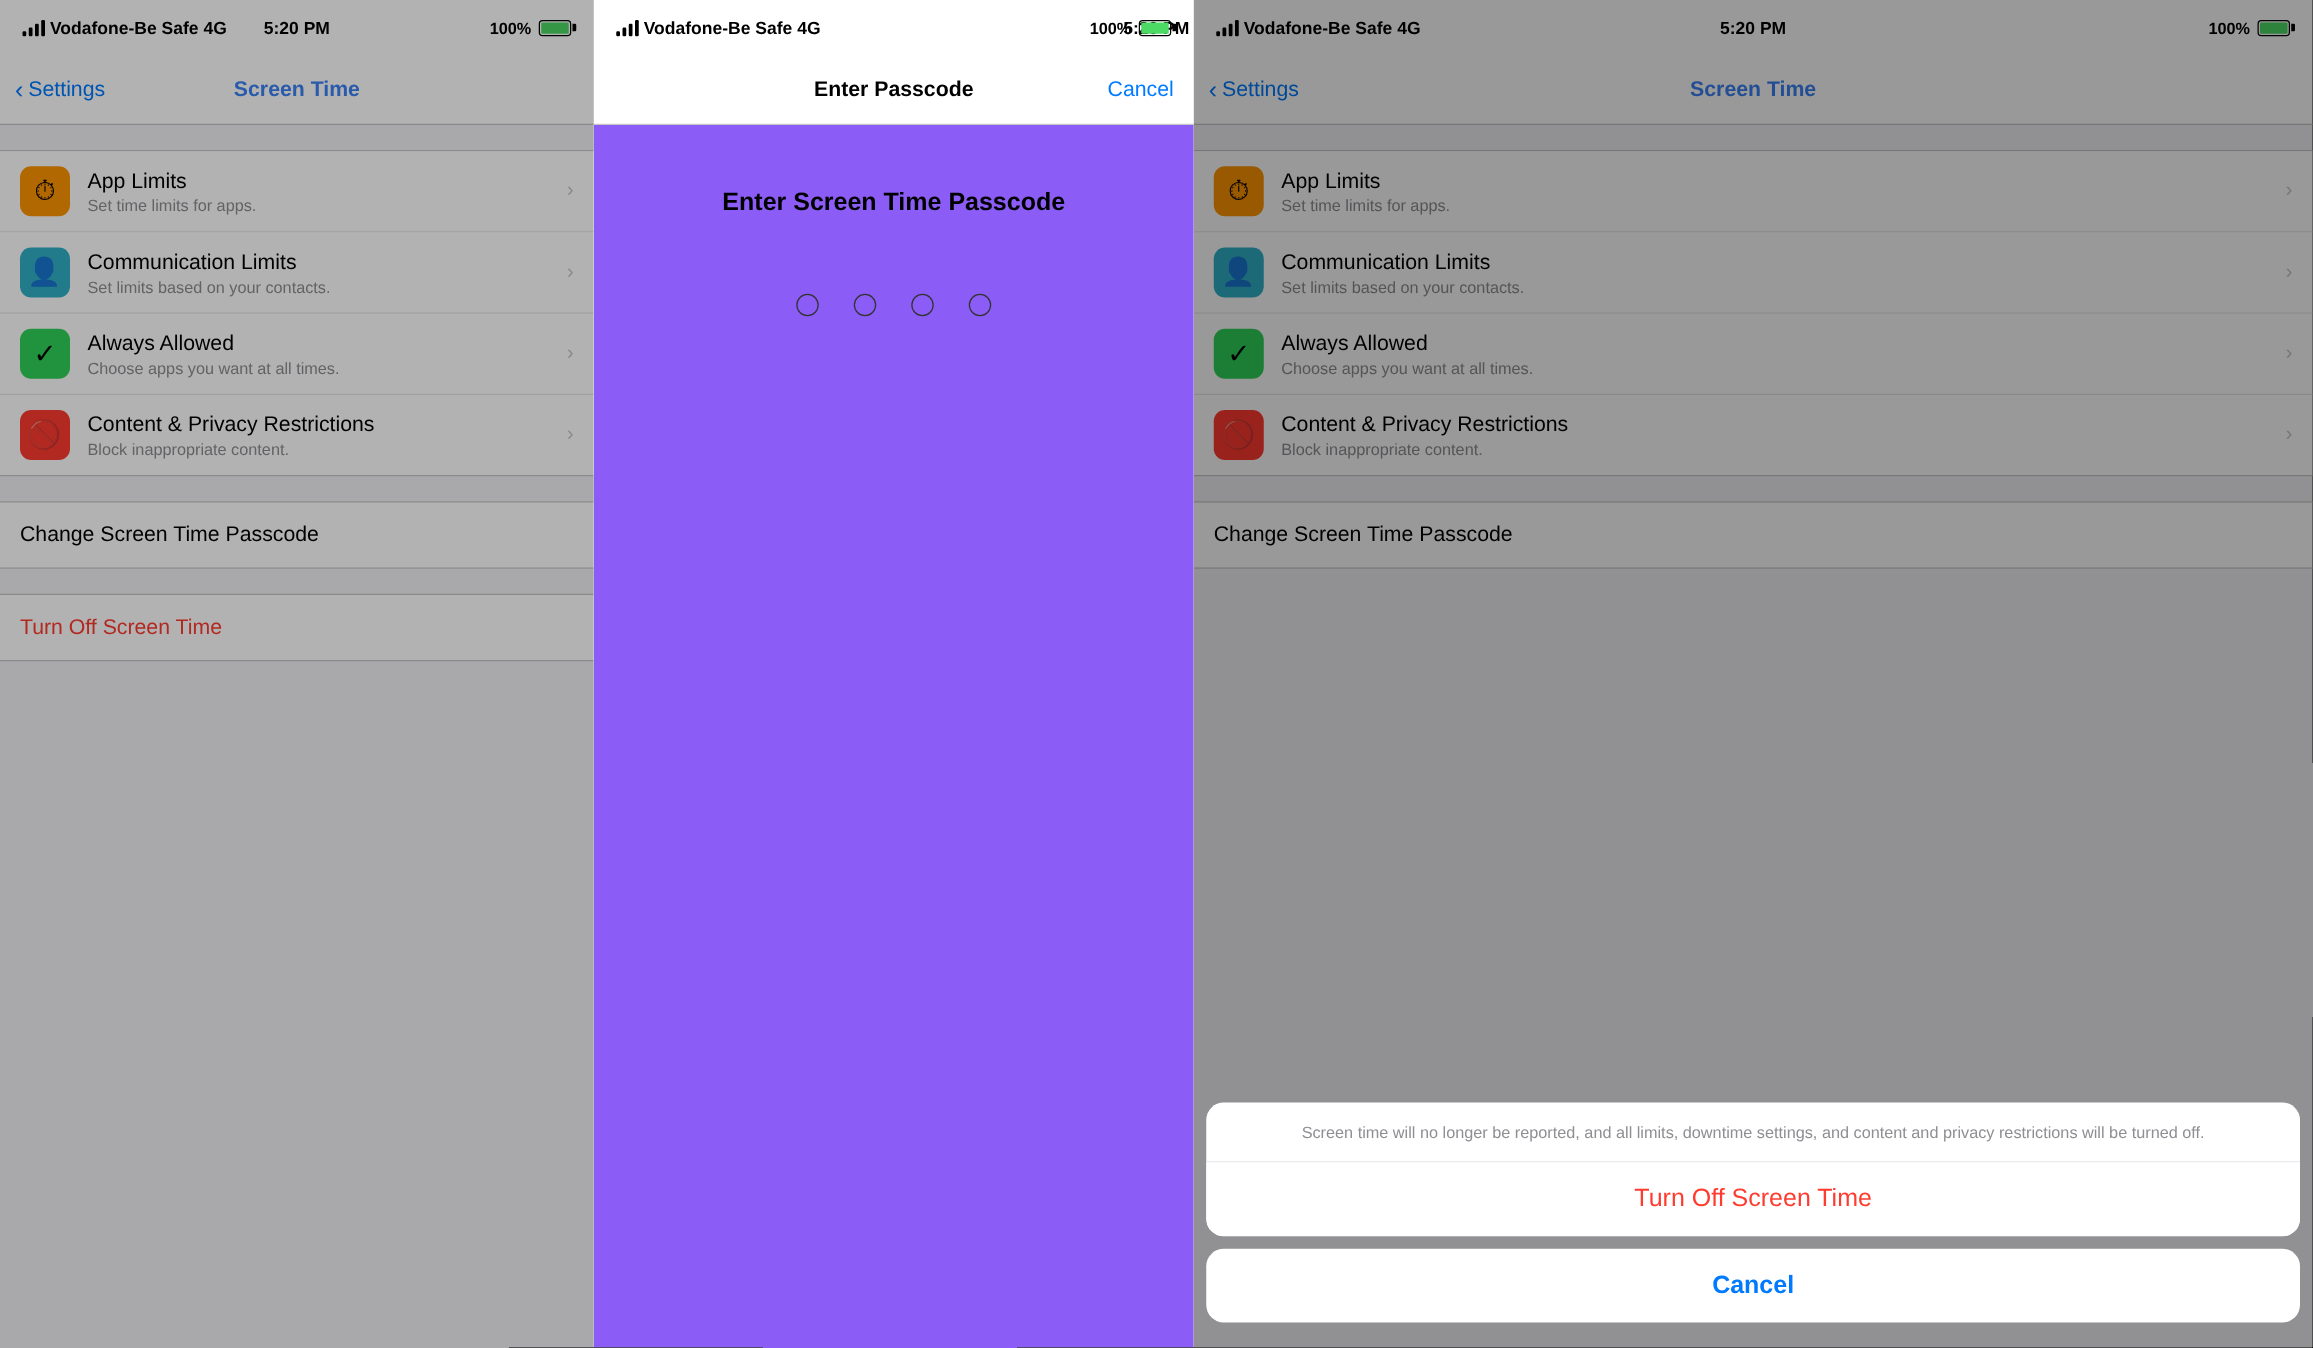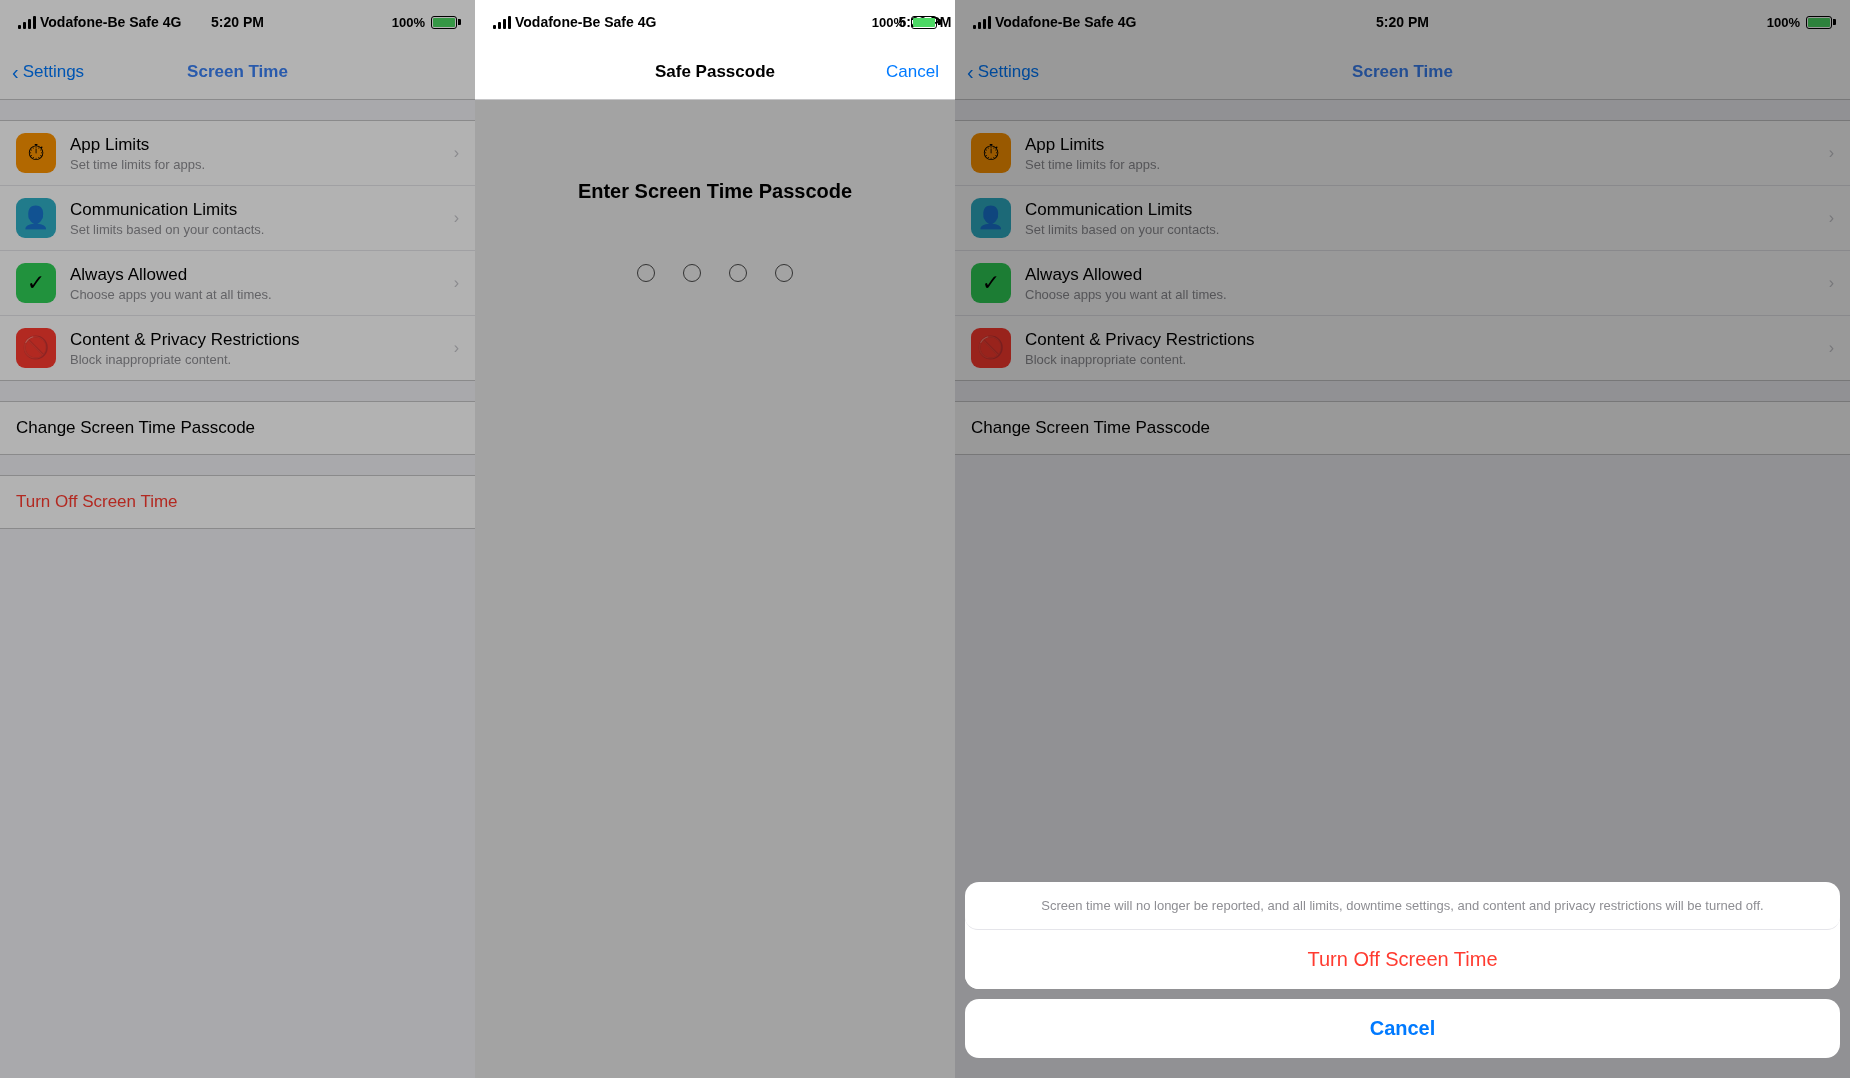--- a/index.html
+++ b/index.html
@@ -210,25 +210,25 @@
       font-size: 17px;
       cursor: pointer;
     }
     .passcode-nav .title {
       font-size: 17px;
       font-weight: 600;
       color: #000;
     }
     .passcode-body {
       flex: 1;
-      background: #a3a3a3;
+      background: #8b5cf6;
       display: flex;
       flex-direction: column;
       align-items: center;
-      padding-top: 80px;
+      padding-top: 51px;
       gap: 25px;
     }
     .passcode-prompt {
       font-size: 20px;
       font-weight: 600;
       color: #000;
       margin-bottom: 36px;
       text-align: center;
     }
     .passcode-dots {
@@ -266,21 +266,20 @@
       border-radius: 14px;
       overflow: hidden;
       margin-bottom: 10px;
     }
     .action-sheet-desc {
       padding: 16px;
       text-align: center;
       font-size: 13px;
       color: #8e8e93;
       border-bottom: 1px solid #e5e5ea;
-      border-radius: 13px;
     }
     .action-sheet-btn {
       padding: 18px 16px;
       text-align: center;
       font-size: 20px;
       font-weight: 400;
       cursor: pointer;
       background: #fff;
     }
     .action-sheet-btn.danger { color: #ff3b30; }
@@ -417,21 +416,21 @@
     <span class="center">5:20 PM</span>
     <div class="right">
       <span>100%</span>
       <div class="battery-icon">
         <div class="battery-fill charging"></div>
       </div>
     </div>
   </div>
 
   <div class="passcode-nav">
-    <span class="title">Safe Passcode</span>
+    <span class="title">Enter Passcode</span>
     <span class="cancel-btn">Cancel</span>
   </div>
 
   <div class="passcode-body">
     <div class="passcode-prompt">Enter Screen Time Passcode</div>
     <div class="passcode-dots">
       <div class="passcode-dot"></div>
       <div class="passcode-dot"></div>
       <div class="passcode-dot"></div>
       <div class="passcode-dot"></div>

